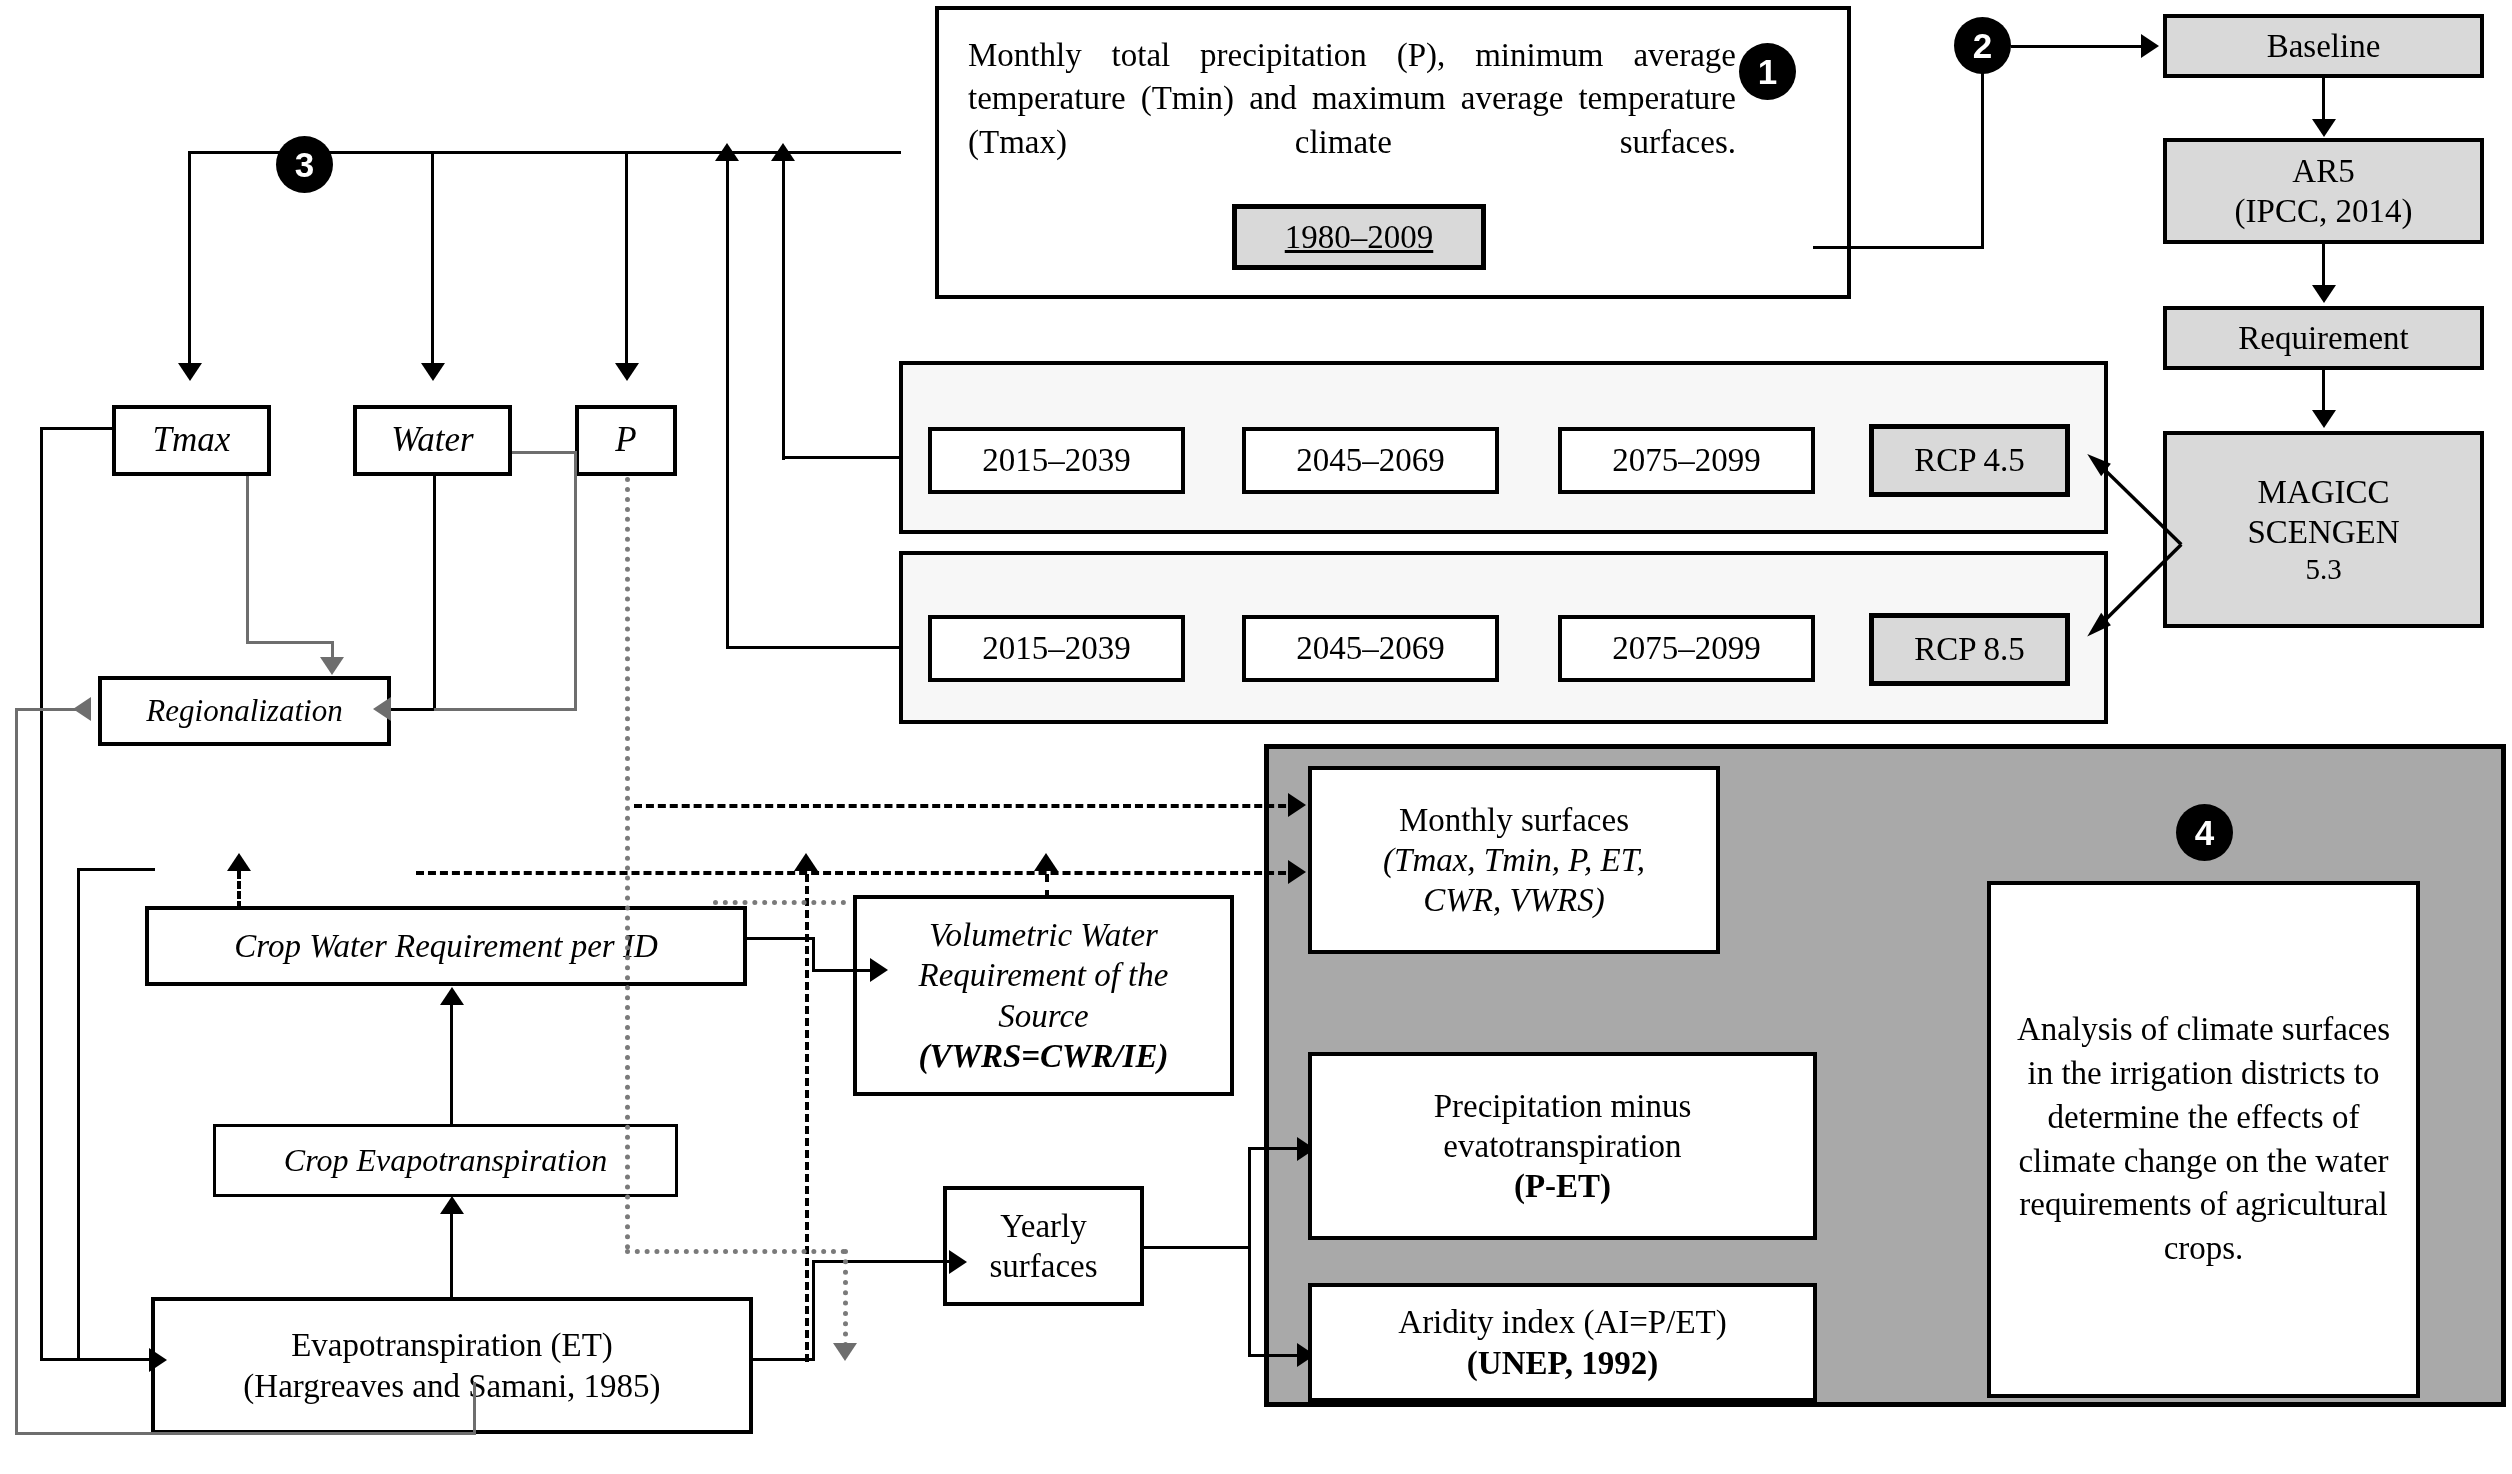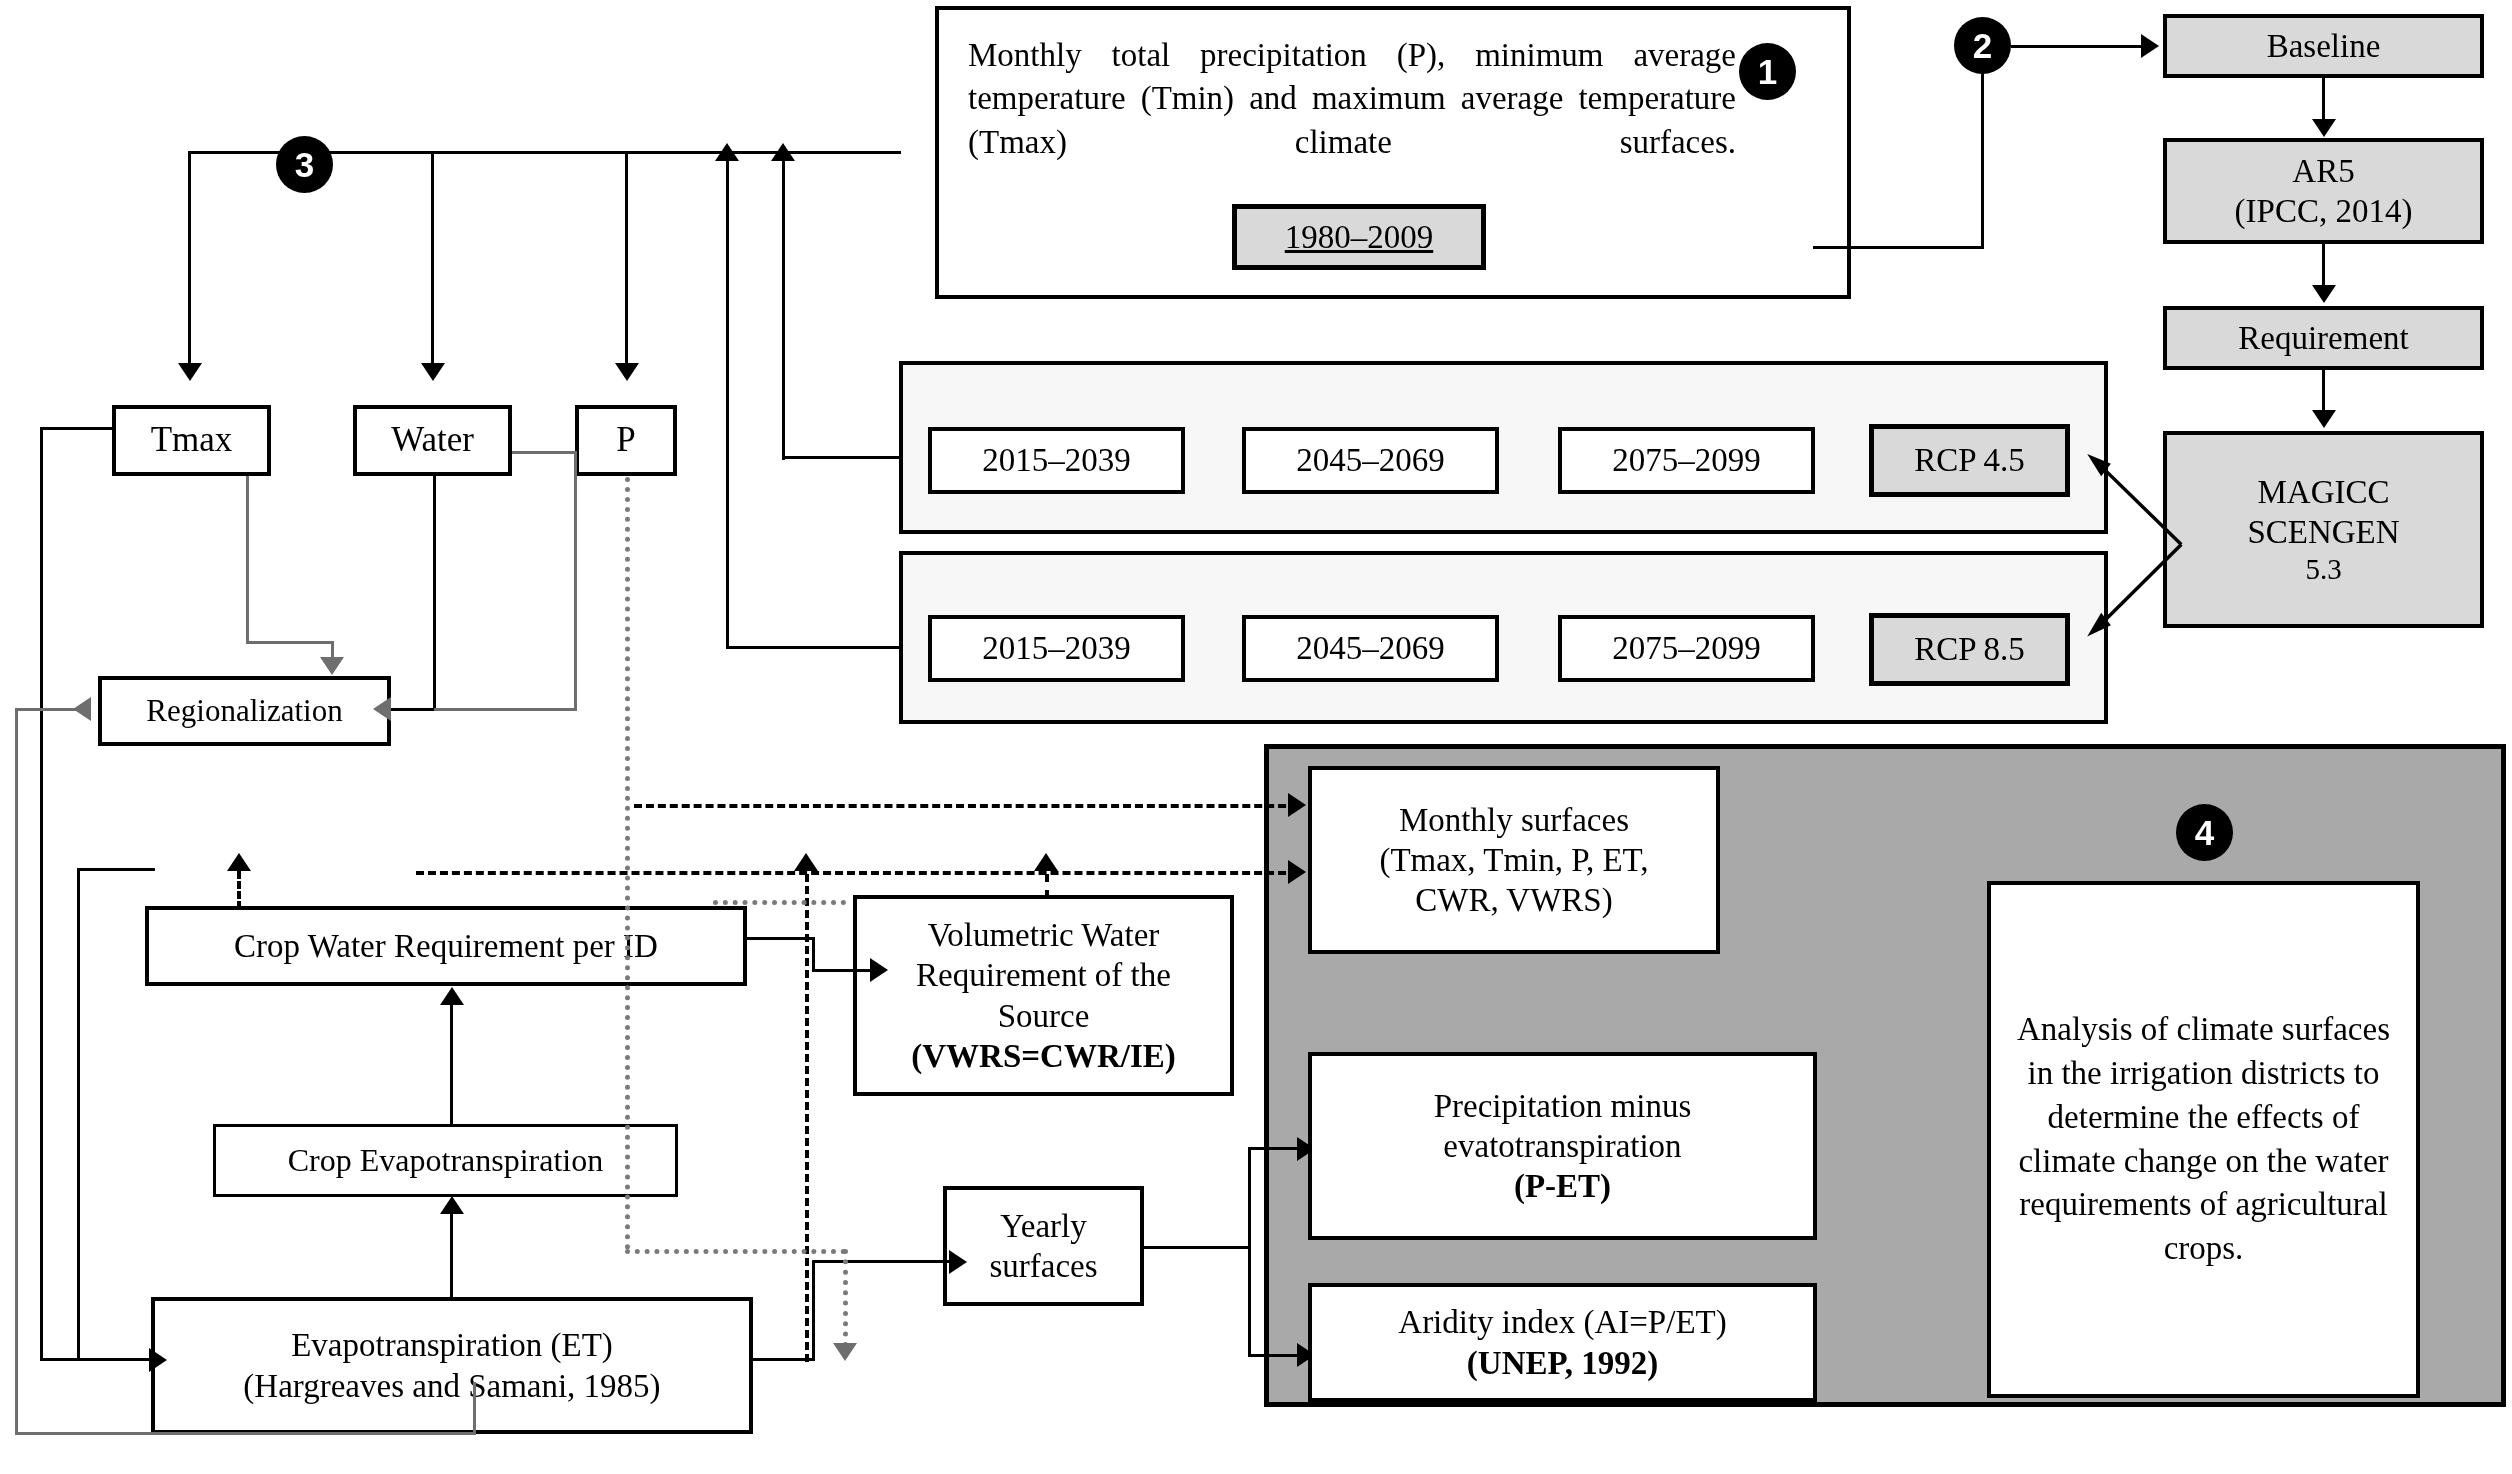--- a/index.html
+++ b/index.html
@@ -11,21 +11,21 @@
     position:absolute;box-sizing:border-box;
     background:#ffffff;border:4.2px solid #000;
     display:flex;align-items:center;justify-content:center;
     text-align:center;line-height:1.22;color:#000;
     padding:10px 7px;
   }
   .box.thin{border-width:3.5px;}
   .shaded{background:#d9d9d9;}
   .panel{background:#f7f7f7;border:4.9px solid #000;}
   .graypanel{background:#a9a9a9;border:5.6px solid #000;}
-  .ital{}
+  .ital{font-style:italic;}
   .bold{font-weight:bold;}
 
   
   .marker{
     position:absolute;border-radius:50%;background:#000;color:#fff;
     display:flex;align-items:center;justify-content:center;
     font-family:"Liberation Sans", sans-serif;font-weight:bold;
     z-index:40;
   }
 

